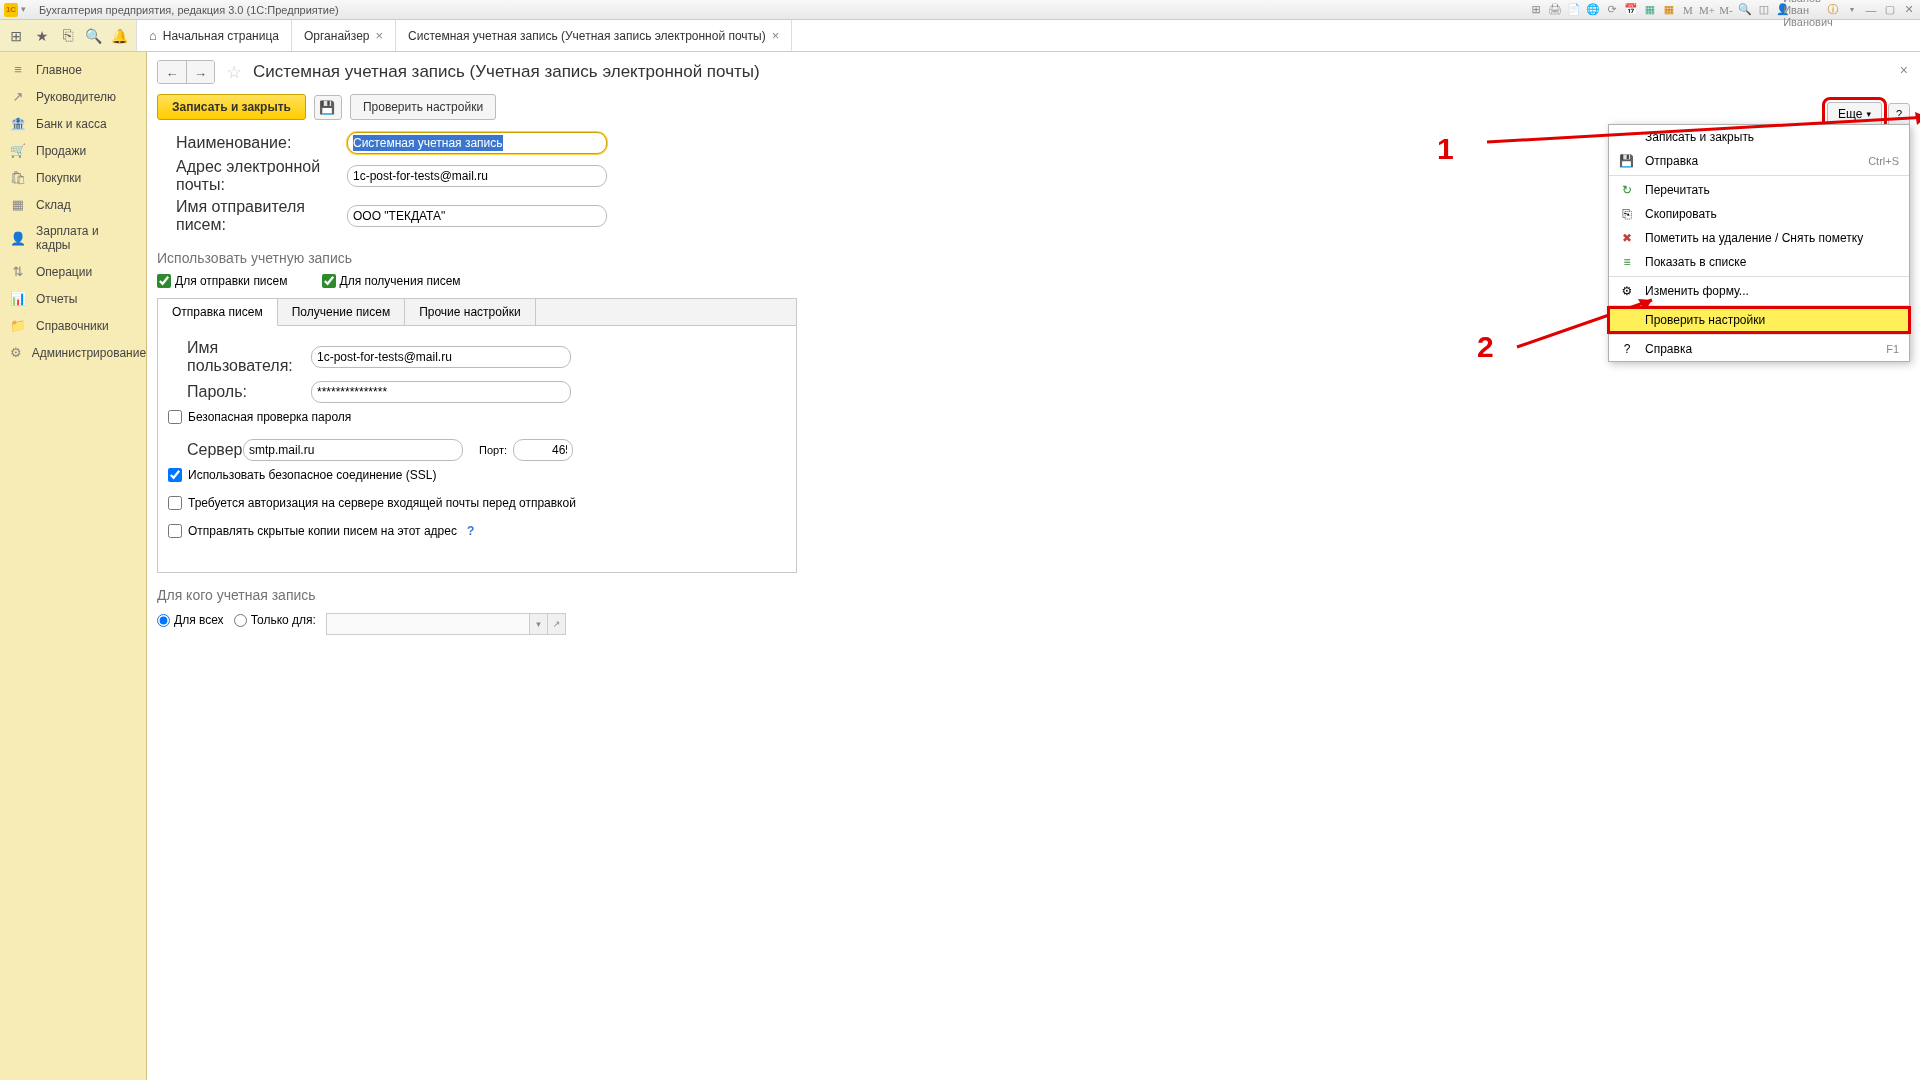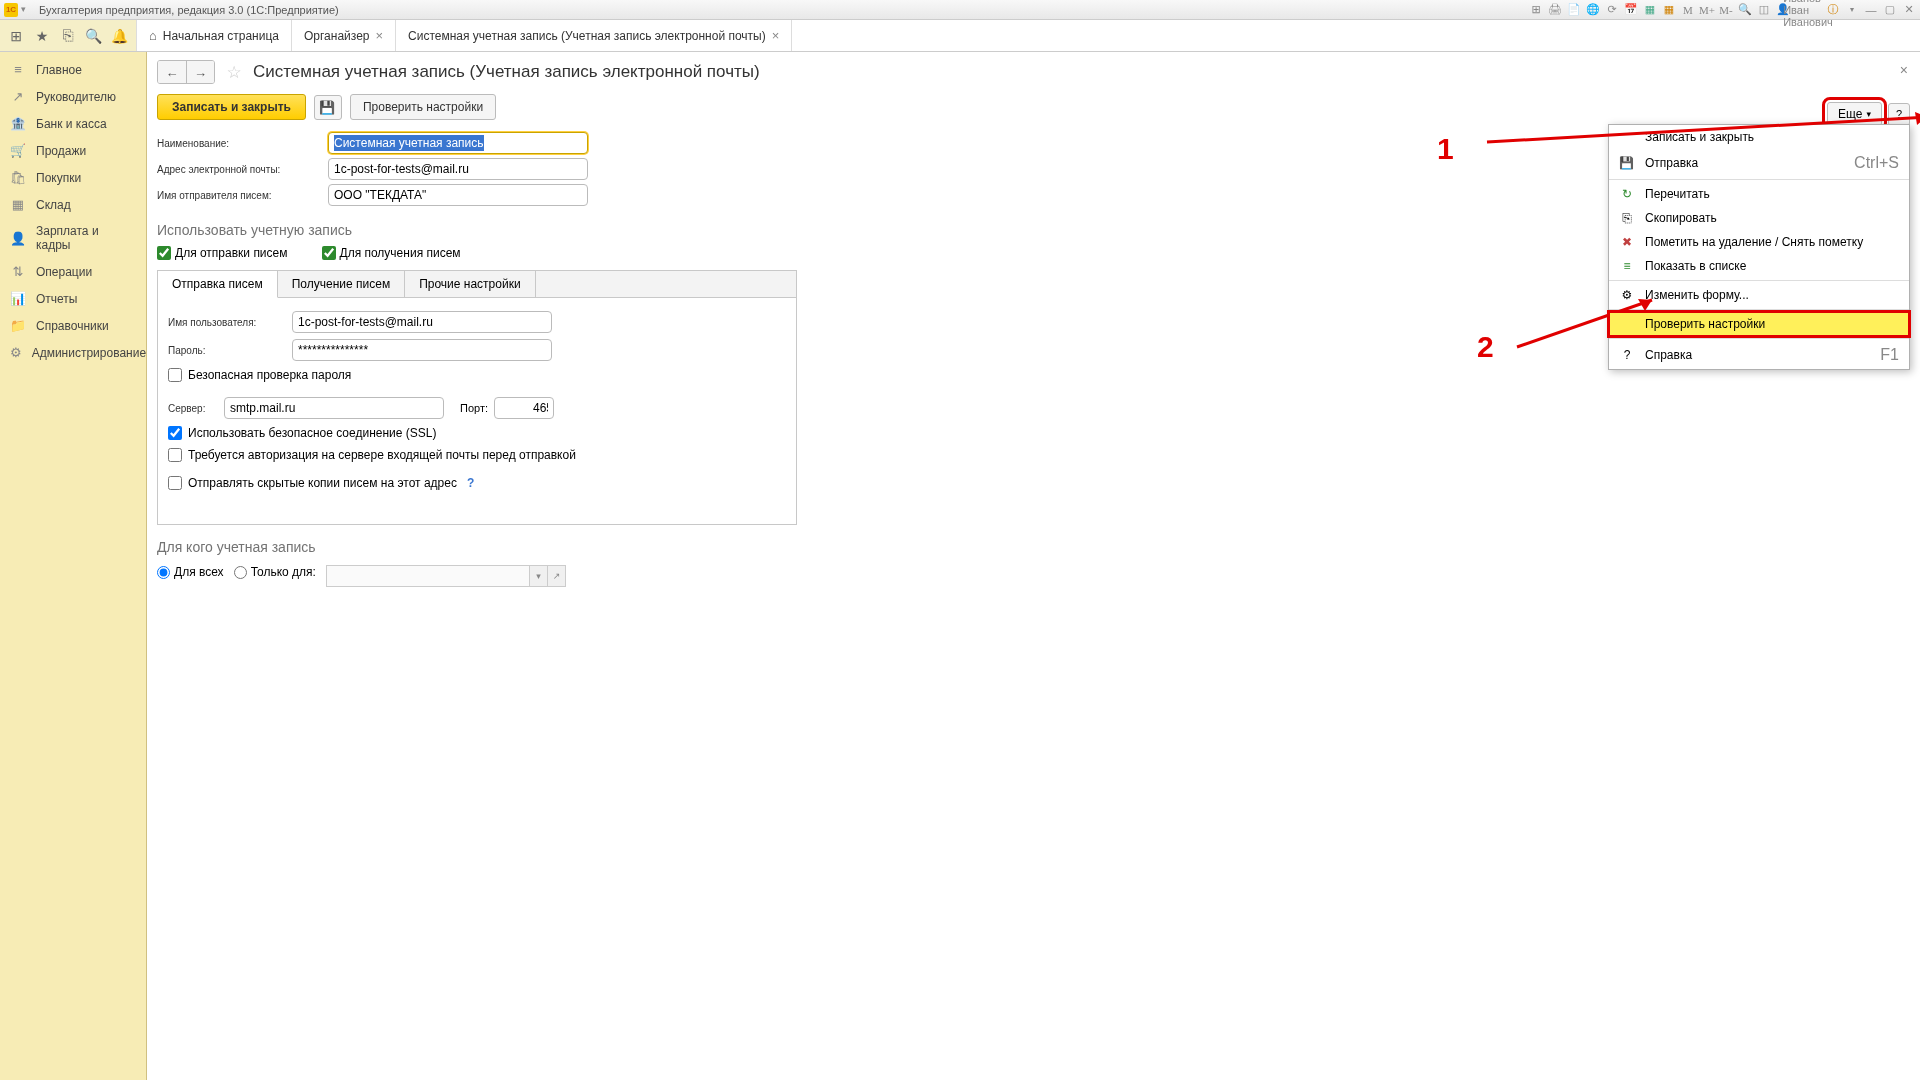--- a/index.html
+++ b/index.html
@@ -44,22 +44,22 @@
 .btn-primary { background:linear-gradient(#ffe15a,#ffcd00); border:1px solid #c9a400; padding:5px 14px; border-radius:3px; font-weight:bold; cursor:pointer; font-size:12px; color:#333;}
 .btn-icon { width:28px; height:25px; border:1px solid #bbb; border-radius:3px; background:#f5f5f5; display:inline-flex;align-items:center;justify-content:center;cursor:pointer;color:#2265b5;font-size:13px;}
 .btn-secondary { background:#f5f5f5; border:1px solid #bbb; padding:5px 12px; border-radius:3px; cursor:pointer; font-size:12px;color:#333;}
 .more-btn-wrap { position:absolute; right:10px; top:50px; display:flex; gap:6px; align-items:center;}
 .more-btn { border:1px solid #bbb; padding:4px 10px; border-radius:3px; background:#f5f5f5; cursor:pointer; font-size:12px; display:flex; align-items:center; gap:4px;}
 .more-btn-highlight { outline:3px solid #e00000; outline-offset:2px; border-radius:3px;}
 .help-btn { border:1px solid #bbb; width:22px;height:23px; border-radius:3px; background:#f5f5f5; display:inline-flex;align-items:center;justify-content:center;cursor:pointer;}
 
 
 .form-row { display:flex; align-items:center; padding:2px 10px; gap:6px;}
-.form-label { width:165px; color:#333; font-size:10px; }
-.text-input { border:1px solid #bbb; padding:3px 5px; font-size:12px; height:22px; border-radius:4px;}
+.form-label { width:165px; color:#333; font-size:16px;margin-left:19px; }
+.text-input { border:1px solid #bbb; padding:3px 5px; font-size:12px; height:22px; border-radius:10px;}
 .text-input.highlighted { border:1px solid #c9a400; background:#fff; box-shadow:0 0 0 1px #ffd040; width:260px; }
 .text-input.highlighted .sel { background:#3a76d0; color:#fff; padding:1px 0;}
 .text-input.normal { width:260px; }
 
 .section-title { color:#737373; font-size:14px; padding:14px 10px 6px 10px; }
 .check-row { display:flex; align-items:center; gap:34px; padding:2px 10px 10px 10px;}
 .check { display:flex; align-items:center; gap:4px; font-size:12px;}
 .check input { width:14px; height:14px; accent-color:#2d8a2d; cursor:pointer;}
 
 
@@ -84,21 +84,21 @@
 .radio input { cursor:pointer;}
 .combo { border:1px solid #ccc; height:22px; width:240px; display:flex; background:#fafafa;}
 .combo-input { flex:1; border:none; background:transparent; padding:0 4px; font-size:12px;}
 .combo-btn { width:18px; border-left:1px solid #ccc; display:inline-flex;align-items:center;justify-content:center;font-size:9px;color:#888;cursor:pointer;background:#f0f0f0;}
 
 
 .dropdown { position:absolute; top:72px; right:10px; width:302px; background:#fff; border:1px solid #b0b0b0; box-shadow:2px 2px 8px rgba(0,0,0,0.25);}
 .dropdown-item { display:flex; align-items:center; padding:5px 10px; gap:10px; font-size:12px; cursor:pointer;}
 .dropdown-item.highlighted { background:#fff05a; outline:3px solid #e00000; outline-offset:-1px; position:relative; z-index:2;}
 .dropdown-icon { width:16px; display:inline-flex; justify-content:center; font-size:12px;}
-.dropdown-shortcut { margin-left:auto; color:#888; font-size:16px;}
+.dropdown-shortcut { margin-left:auto; color:#888; font-size:11px;}
 .dropdown-sep { height:1px; background:#ddd; margin:2px 0;}
 
 
 .anno-num { position:absolute; color:#e00000; font-size:30px; font-weight:bold; }
 .anno-arrow { position:absolute; pointer-events:none;}
 </style>
 </head>
 <body>
 
 <div class="titlebar">
@@ -272,21 +272,21 @@
         <div class="form-row" style="margin-top:8px;">
           <span class="form-label" style="width:50px;">Сервер:</span>
           <input class="text-input small-input" value="smtp.mail.ru" style="">
           <span class="port-label">Порт:</span>
           <input class="text-input port-input" value="465" style="">
         </div>
         <div class="chk-line">
             <input type="checkbox" checked="" style="">
             <span>Использовать безопасное соединение (SSL)</span>
           </div>
-        <div class="chk-line" style="">
+        <div class="chk-line" style="margin-top:6px;">
             <input type="checkbox" style="">
             <span>Требуется авторизация на сервере входящей почты перед отправкой</span>
           </div>
         <div class="chk-line" style="margin-top:6px;margin-bottom:20px;">
             <input type="checkbox" style="">
             <span>Отправлять скрытые копии писем на этот адрес</span>
             <span class="help-q">?</span>
           </div>
       </div>
     </div>

